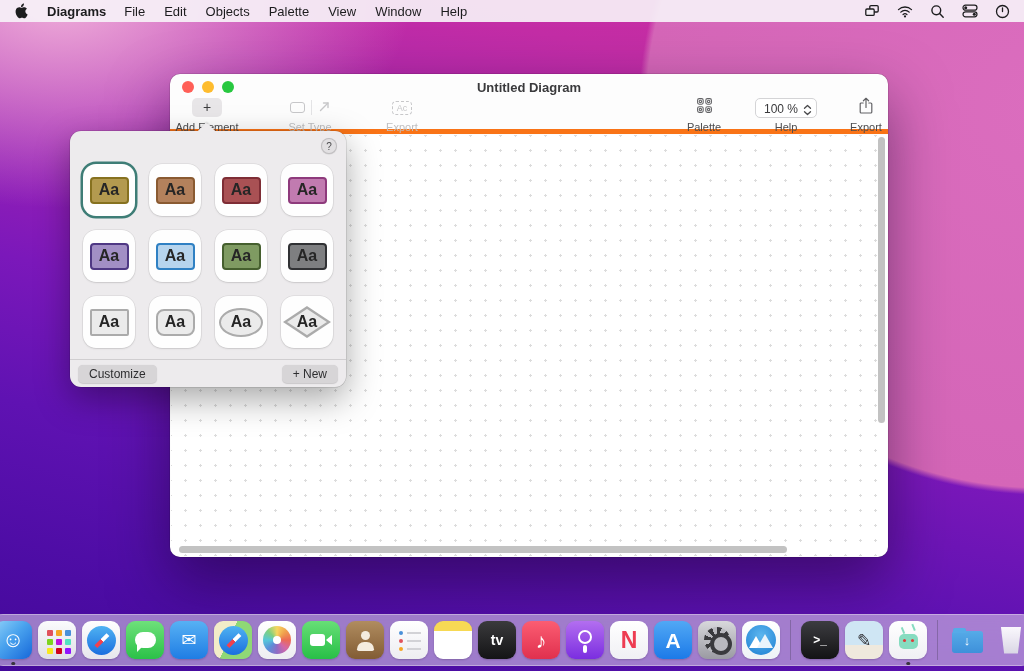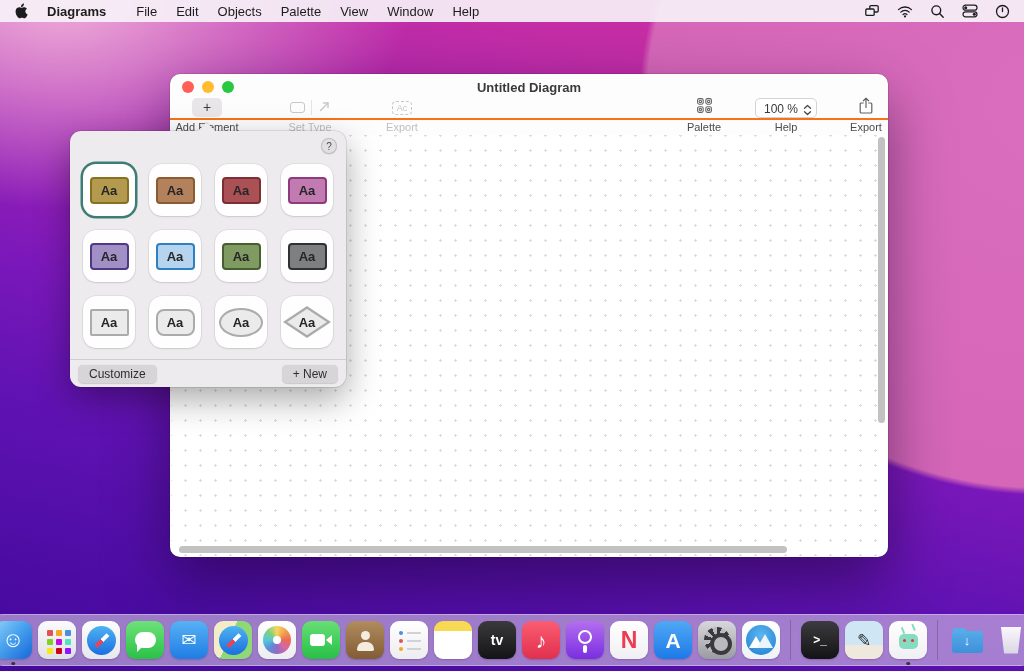--- a/index.html
+++ b/index.html
@@ -16,34 +16,34 @@
   }
 
   
   .menubar{
     position:absolute; top:0; left:0; width:100%; height:22px;
     background:rgba(246,241,247,0.92);
     display:flex; align-items:center; padding:0 14px;
     font-size:13px; color:#1c1c1e; z-index:50;
   }
   .menubar .apple{ width:15px; display:flex; margin-right:18px; }
-  .menu-app-name{ font-weight:700; margin-right:30px; }
+  .menu-app-name{ font-weight:700; margin-right:18px; }
   .menu-items{ display:flex; gap:19px; }
   .menu-item{ cursor:default; }
   .menubar-right{ margin-left:auto; display:flex; align-items:center; gap:17px; }
   .status-icon{ display:flex; align-items:center; }
 
   
   .window{
     position:absolute; left:170px; top:74px; width:718px; height:483px;
     background:#fdfdfd; border-radius:10px;
     box-shadow:0 25px 60px rgba(20,0,40,.5), 0 0 0 0.5px rgba(0,0,0,.2);
     z-index:10;
   }
-  .window-header{ position:relative; height:46px; border-bottom:2px solid #f97316;padding-left:13px; }
+  .window-header{ position:relative; height:60px; border-bottom:5px solid #f97316;padding-left:13px; }
   .traffic-lights{ position:absolute; left:12px; top:7px; display:flex; gap:8px; }
   .tl{ width:12px; height:12px; border-radius:50%; }
   .tl.red{ background:#ff5f57; } .tl.yellow{ background:#febc2e; } .tl.green{ background:#28c840; }
   .window-title{ position:absolute; top:6px; left:0; right:0; text-align:center;
     font-size:13px; font-weight:700; color:#3a3a3c; }
 
   .tb-group{ position:absolute; top:24px; display:flex; flex-direction:column; align-items:center; gap:4px; }
   .tb-icon-row{ height:19px; display:flex; align-items:center; gap:6px; }
   .tb-label{ font-size:11px; color:#4c4c4e; white-space:nowrap; }
   .tb-label.disabled{ color:#bfbfc1;text-align:right; }
@@ -86,21 +86,21 @@
   .el-grid{ position:absolute; top:33px; left:13px; display:grid;
     grid-template-columns:repeat(4,52px); grid-auto-rows:52px; gap:14px; }
   .el-card{ background:#fefefe; border-radius:13px; display:flex; align-items:center; justify-content:center;
     box-shadow:0 0 0 0.5px rgba(0,0,0,.10), 0 1px 2px rgba(0,0,0,.10); cursor:pointer; position:relative; }
   .el-card.selected{ box-shadow:0 0 0 2.5px #3e7d76, 0 1px 2px rgba(0,0,0,.10); }
   .el-shape{ width:39px; height:27px; border:2.5px solid; border-radius:4px;
     display:flex; align-items:center; justify-content:center; }
   .el-shape.rect{ border-radius:2px; }
   .el-shape.rounded{ border-radius:8px; }
   .el-shape.ellipse{ width:44px; height:29px; border-radius:50%; }
-  .el-label{ font-size:13px; font-weight:700; color:#262626; }
+  .el-label{ font-size:16px; font-weight:700; color:#262626; }
   .el-label.on-diamond{ position:absolute; left:0; right:0; text-align:center; }
   .popover-footer{ position:absolute; bottom:0; left:0; right:0; height:28px;
     border-top:1px solid rgba(0,0,0,.12); display:flex; align-items:center;
     justify-content:space-between; padding:0 8px; }
   .pop-btn{ background:#d7d5d7; border:none; border-radius:5px; height:18px; padding:0 11px;
     font-size:12px; color:#2e2e30; cursor:pointer; box-shadow:0 0.5px 1px rgba(0,0,0,.15); }
 
   
   .dock{
     position:absolute; bottom:5px; left:50%; transform:translateX(-50%);

